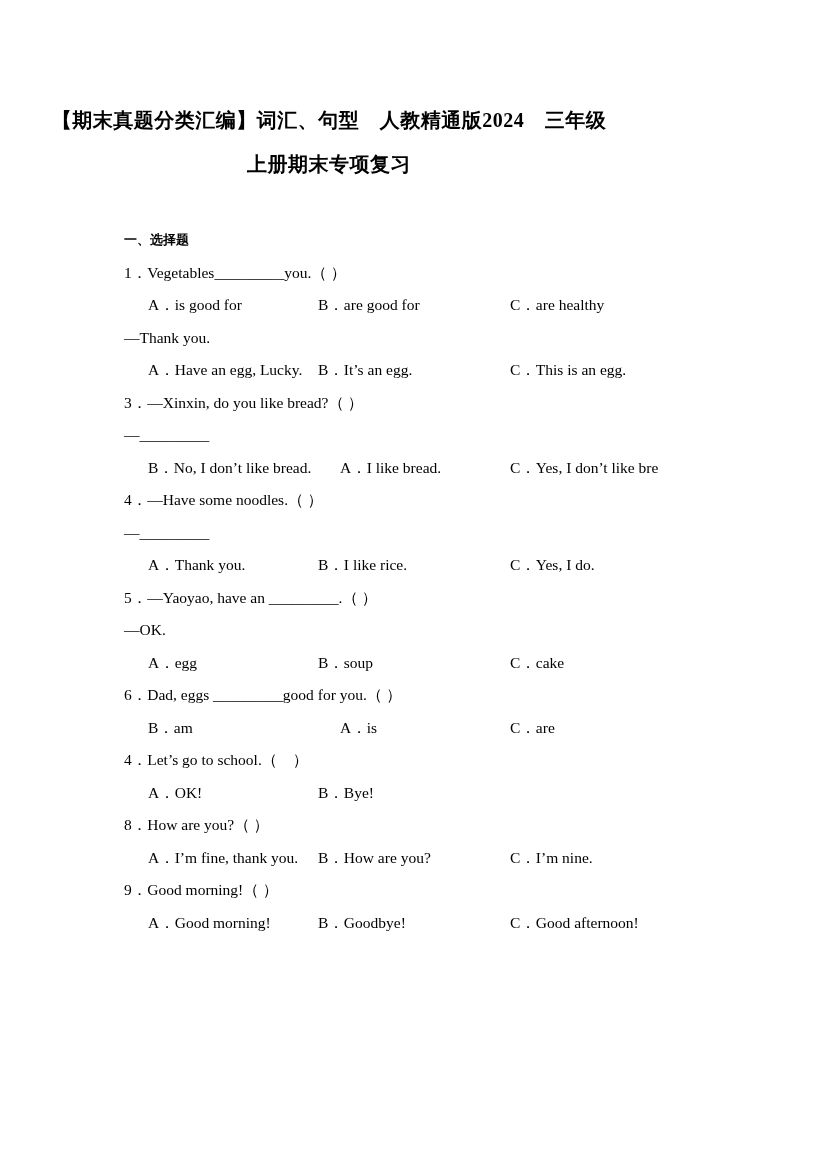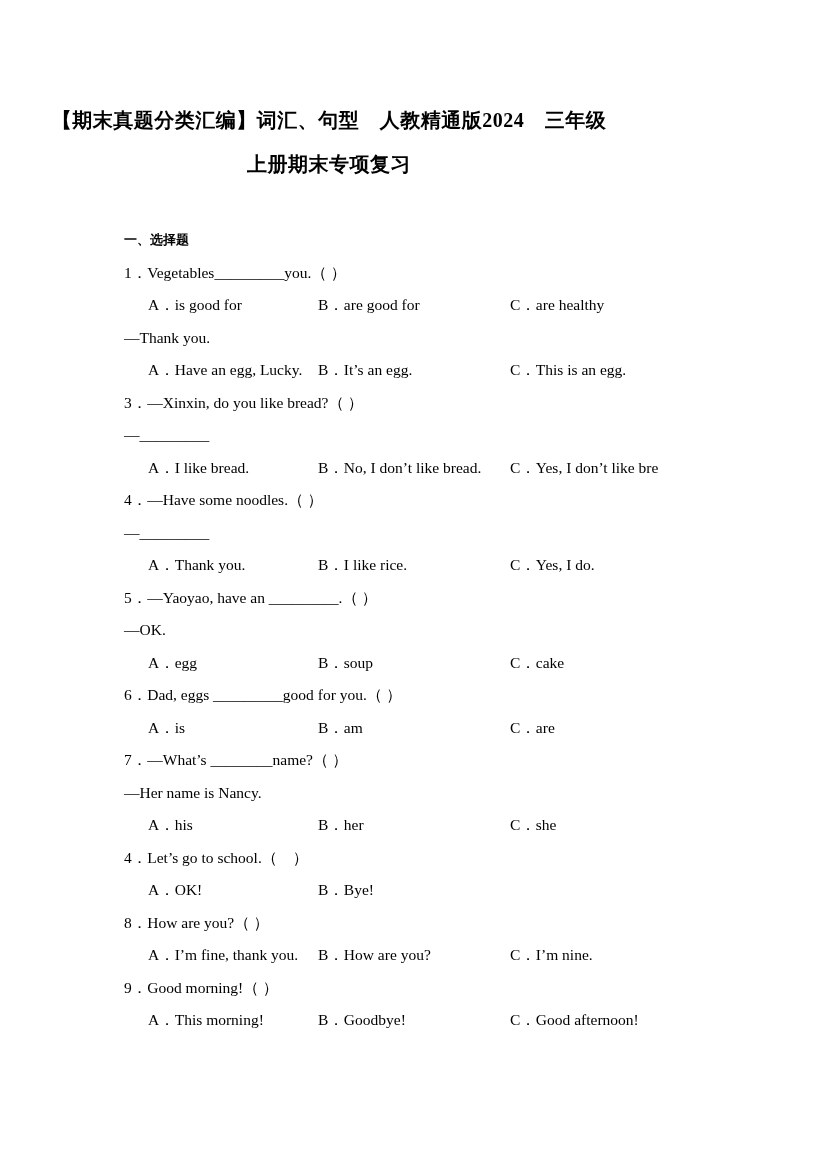--- a/index.html
+++ b/index.html
@@ -83,22 +83,22 @@
         <span class="opt opt-a">A．Have an egg, Lucky.</span>
         <span class="opt opt-b">B．It’s an egg.</span>
         <span class="opt opt-c">C．This is an egg.</span>
       </div>
     </div>
 
     <div>
       <p>3．—Xinxin, do you like bread?（ ）</p>
       <p>—_________</p>
       <div class="options">
+        <span class="opt opt-b">B．No, I don’t like bread.</span>
         <span class="opt opt-a">A．I like bread.</span>
-        <span class="opt opt-b">B．No, I don’t like bread.</span>
         <span class="opt opt-c">C．Yes, I don’t like bread.</span>
       </div>
     </div>
 
     <div>
       <p>4．—Have some noodles.（ ）</p>
       <p>—_________</p>
       <div class="options">
         <span class="opt opt-a">A．Thank you.</span>
         <span class="opt opt-b">B．I like rice.</span>
@@ -112,35 +112,26 @@
       <div class="options">
         <span class="opt opt-a">A．egg</span>
         <span class="opt opt-b">B．soup</span>
         <span class="opt opt-c">C．cake</span>
       </div>
     </div>
 
     <div>
       <p>6．Dad, eggs _________good for you.（ ）</p>
       <div class="options">
+        <span class="opt opt-b">B．am</span>
         <span class="opt opt-a">A．is</span>
-        <span class="opt opt-b">B．am</span>
         <span class="opt opt-c">C．are</span>
       </div>
     </div>
 
-    <div>
-      <p>7．—What’s ________name?（ ）</p>
-      <p>—Her name is Nancy.</p>
-      <div class="options">
-        <span class="opt opt-a">A．his</span>
-        <span class="opt opt-b">B．her</span>
-        <span class="opt opt-c">C．she</span>
-      </div>
-    </div>
 
     <div>
       <p>4．Let’s go to school.（　）</p>
       <div class="options">
         <span class="opt opt-a">A．OK!</span>
         <span class="opt opt-b">B．Bye!</span>
       </div>
     </div>
 
     <div>
@@ -148,20 +139,20 @@
       <div class="options">
         <span class="opt opt-a">A．I’m fine, thank you.</span>
         <span class="opt opt-b">B．How are you?</span>
         <span class="opt opt-c">C．I’m nine.</span>
       </div>
     </div>
 
     <div>
       <p>9．Good morning!（ ）</p>
       <div class="options">
-        <span class="opt opt-a">A．This morning!</span>
+        <span class="opt opt-a">A．Good morning!</span>
         <span class="opt opt-b">B．Goodbye!</span>
         <span class="opt opt-c">C．Good afternoon!</span>
       </div>
     </div>
 
   </div>
 </div>
 
 </body></html>

